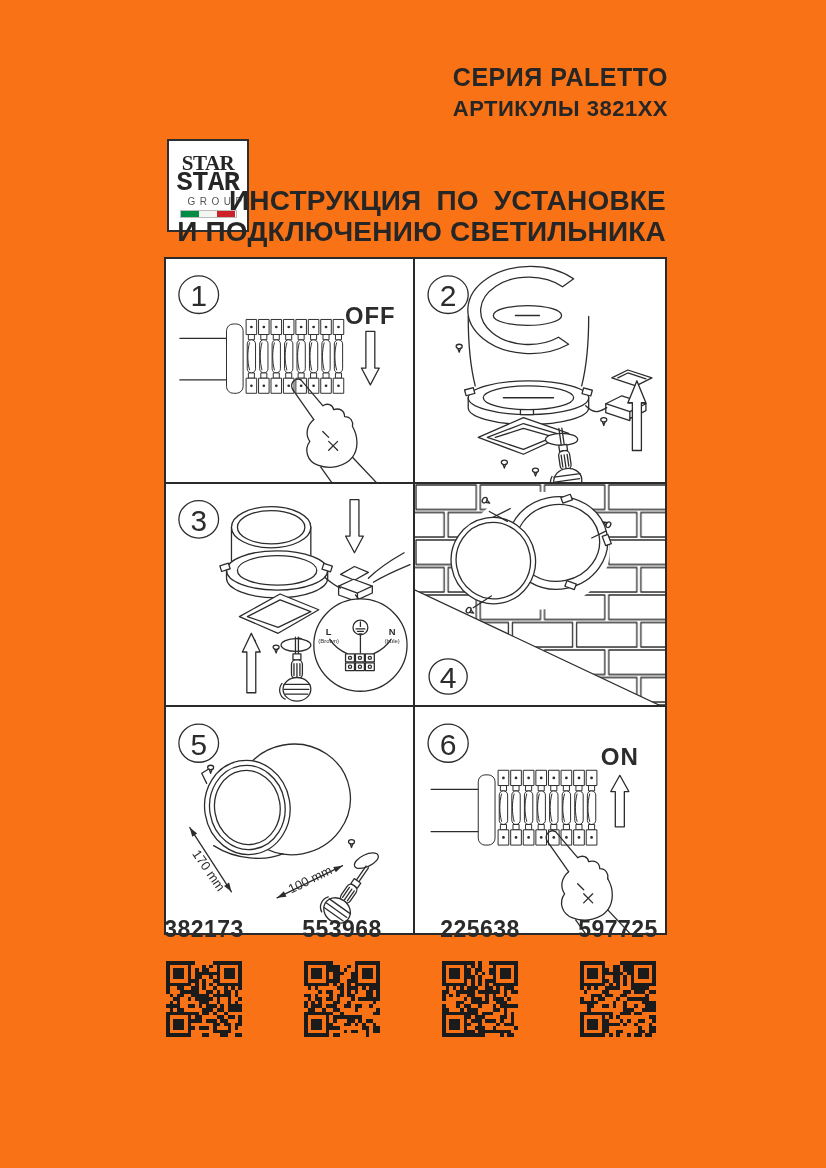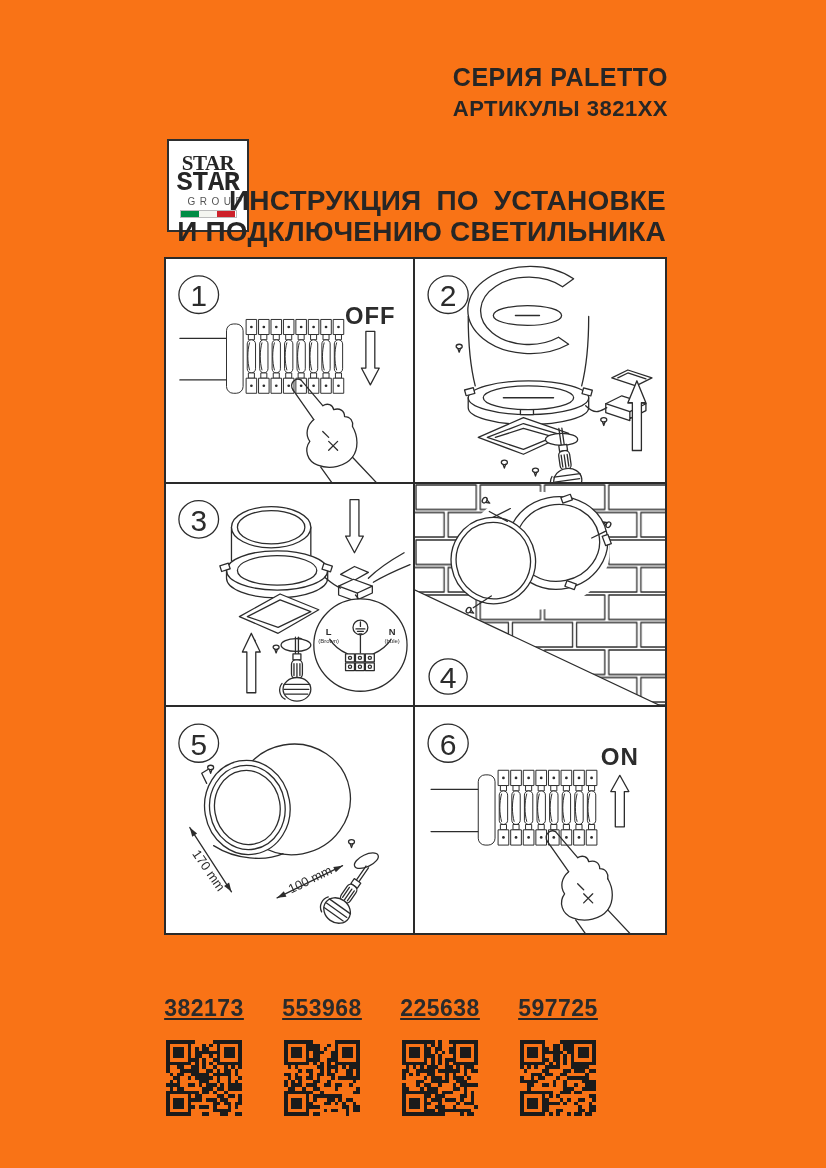--- a/index.html
+++ b/index.html
@@ -33,21 +33,21 @@
   
   .ln{fill:none;stroke:#2c2c2c;stroke-width:1.3;stroke-linecap:round;stroke-linejoin:round;}
   .fw{fill:#ffffff;stroke:#2c2c2c;stroke-width:1.3;stroke-linejoin:round;}
   .fk{fill:#2c2c2c;stroke:none;}
   .num{font-family:"Liberation Sans",sans-serif;font-size:30px;fill:#2c2c2c;}
   .swlbl{font-family:"Liberation Sans",sans-serif;font-size:24px;font-weight:700;letter-spacing:1px;fill:#2c2c2c;}
   .dim{font-family:"Liberation Sans",sans-serif;font-size:13px;fill:#2c2c2c;}
   .wl{font-family:"Liberation Sans",sans-serif;font-size:9.5px;font-weight:700;fill:#2c2c2c;}
   .ws{font-family:"Liberation Sans",sans-serif;font-size:6px;fill:#2c2c2c;}
   
-  .articles{position:absolute;left:164px;top:996px;width:503px;display:flex;gap:38px;text-decoration:underline;}
+  .articles{position:absolute;left:164px;top:917px;width:503px;display:flex;gap:58px;}
   .article{width:80px;display:flex;flex-direction:column;align-items:center;}
   .article-number{font-size:23px;font-weight:700;letter-spacing:.5px;color:#2b2b2b;line-height:24px;}
   .qr{width:76px;height:76px;margin-top:20px;}
 </style>
 </head>
 <body>
 
 <div class="page">
 
   <div class="series-title">СЕРИЯ PALETTO</div>

